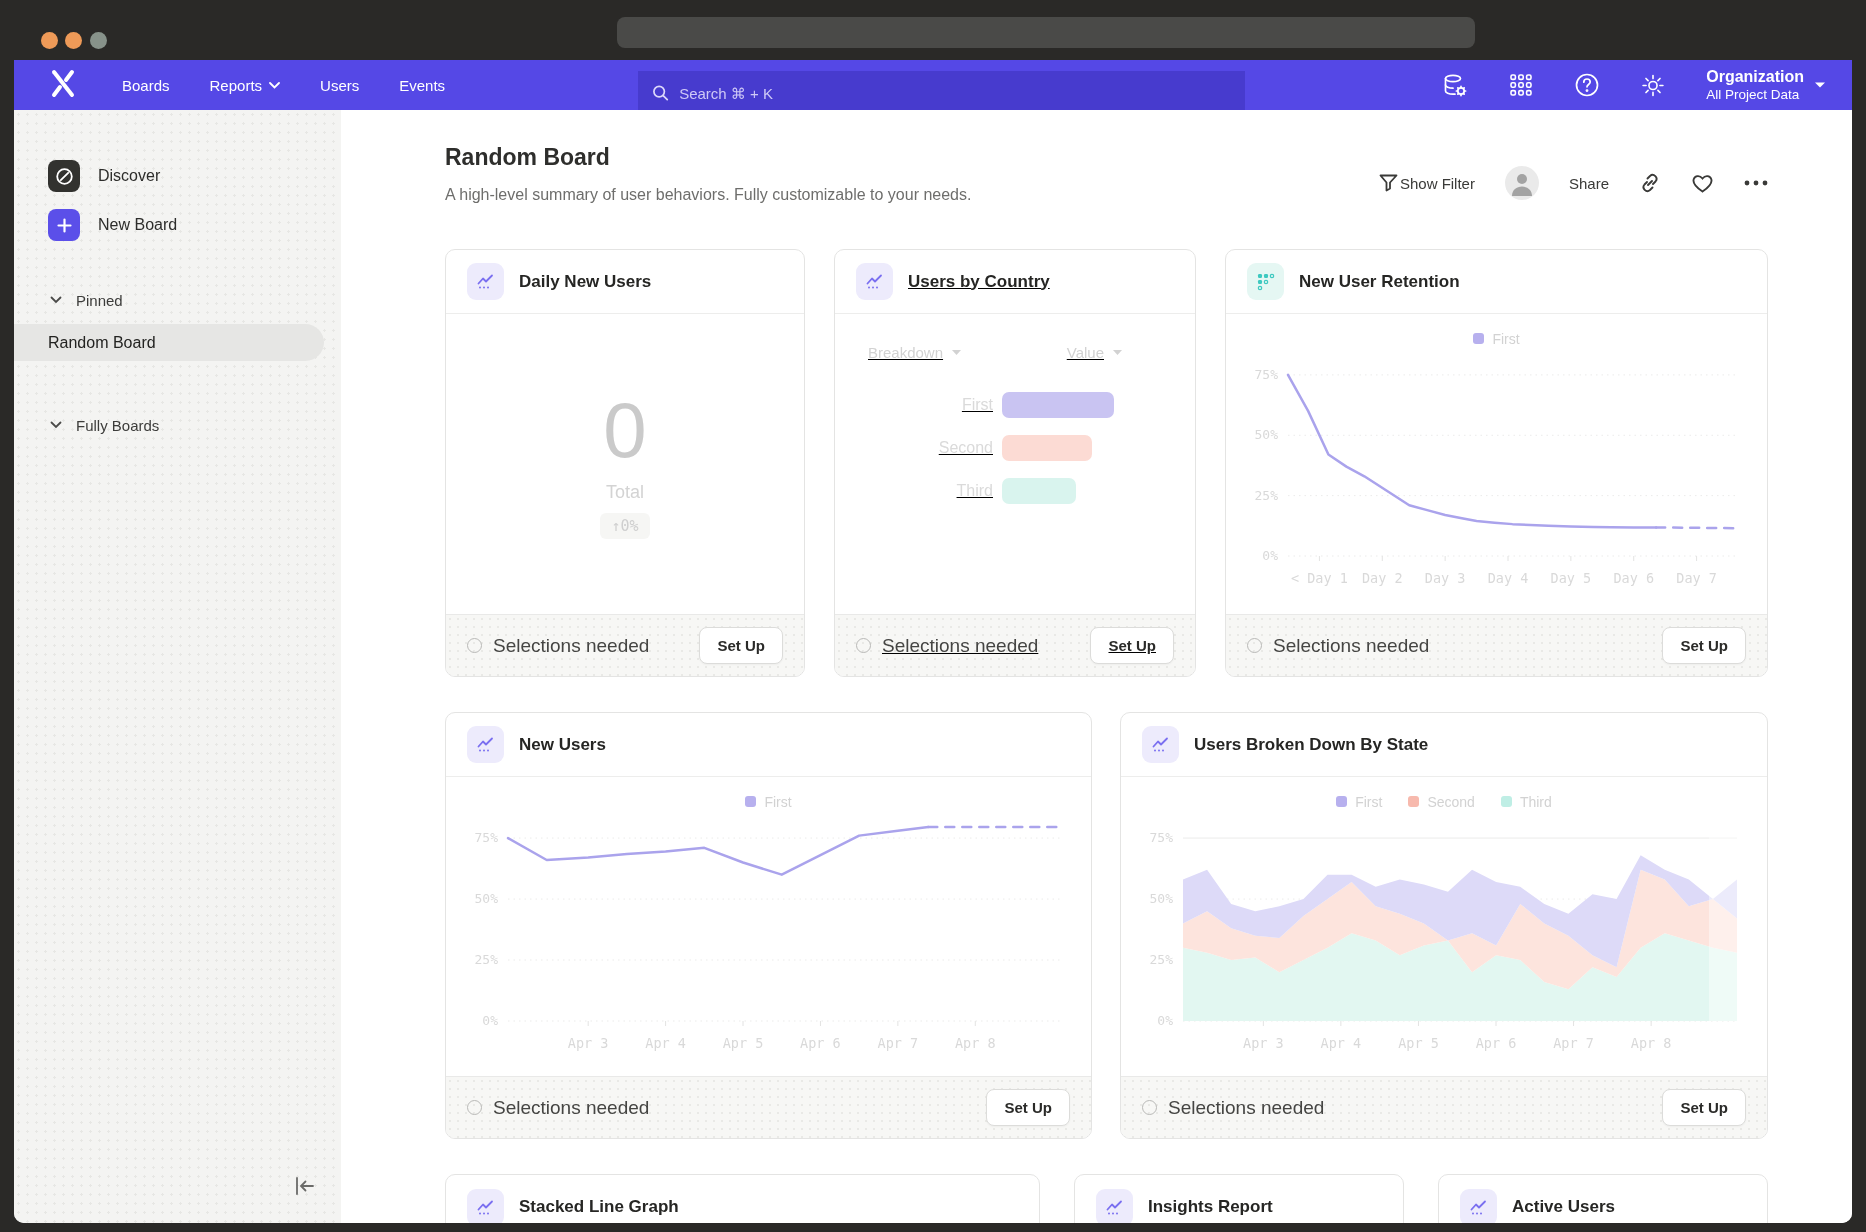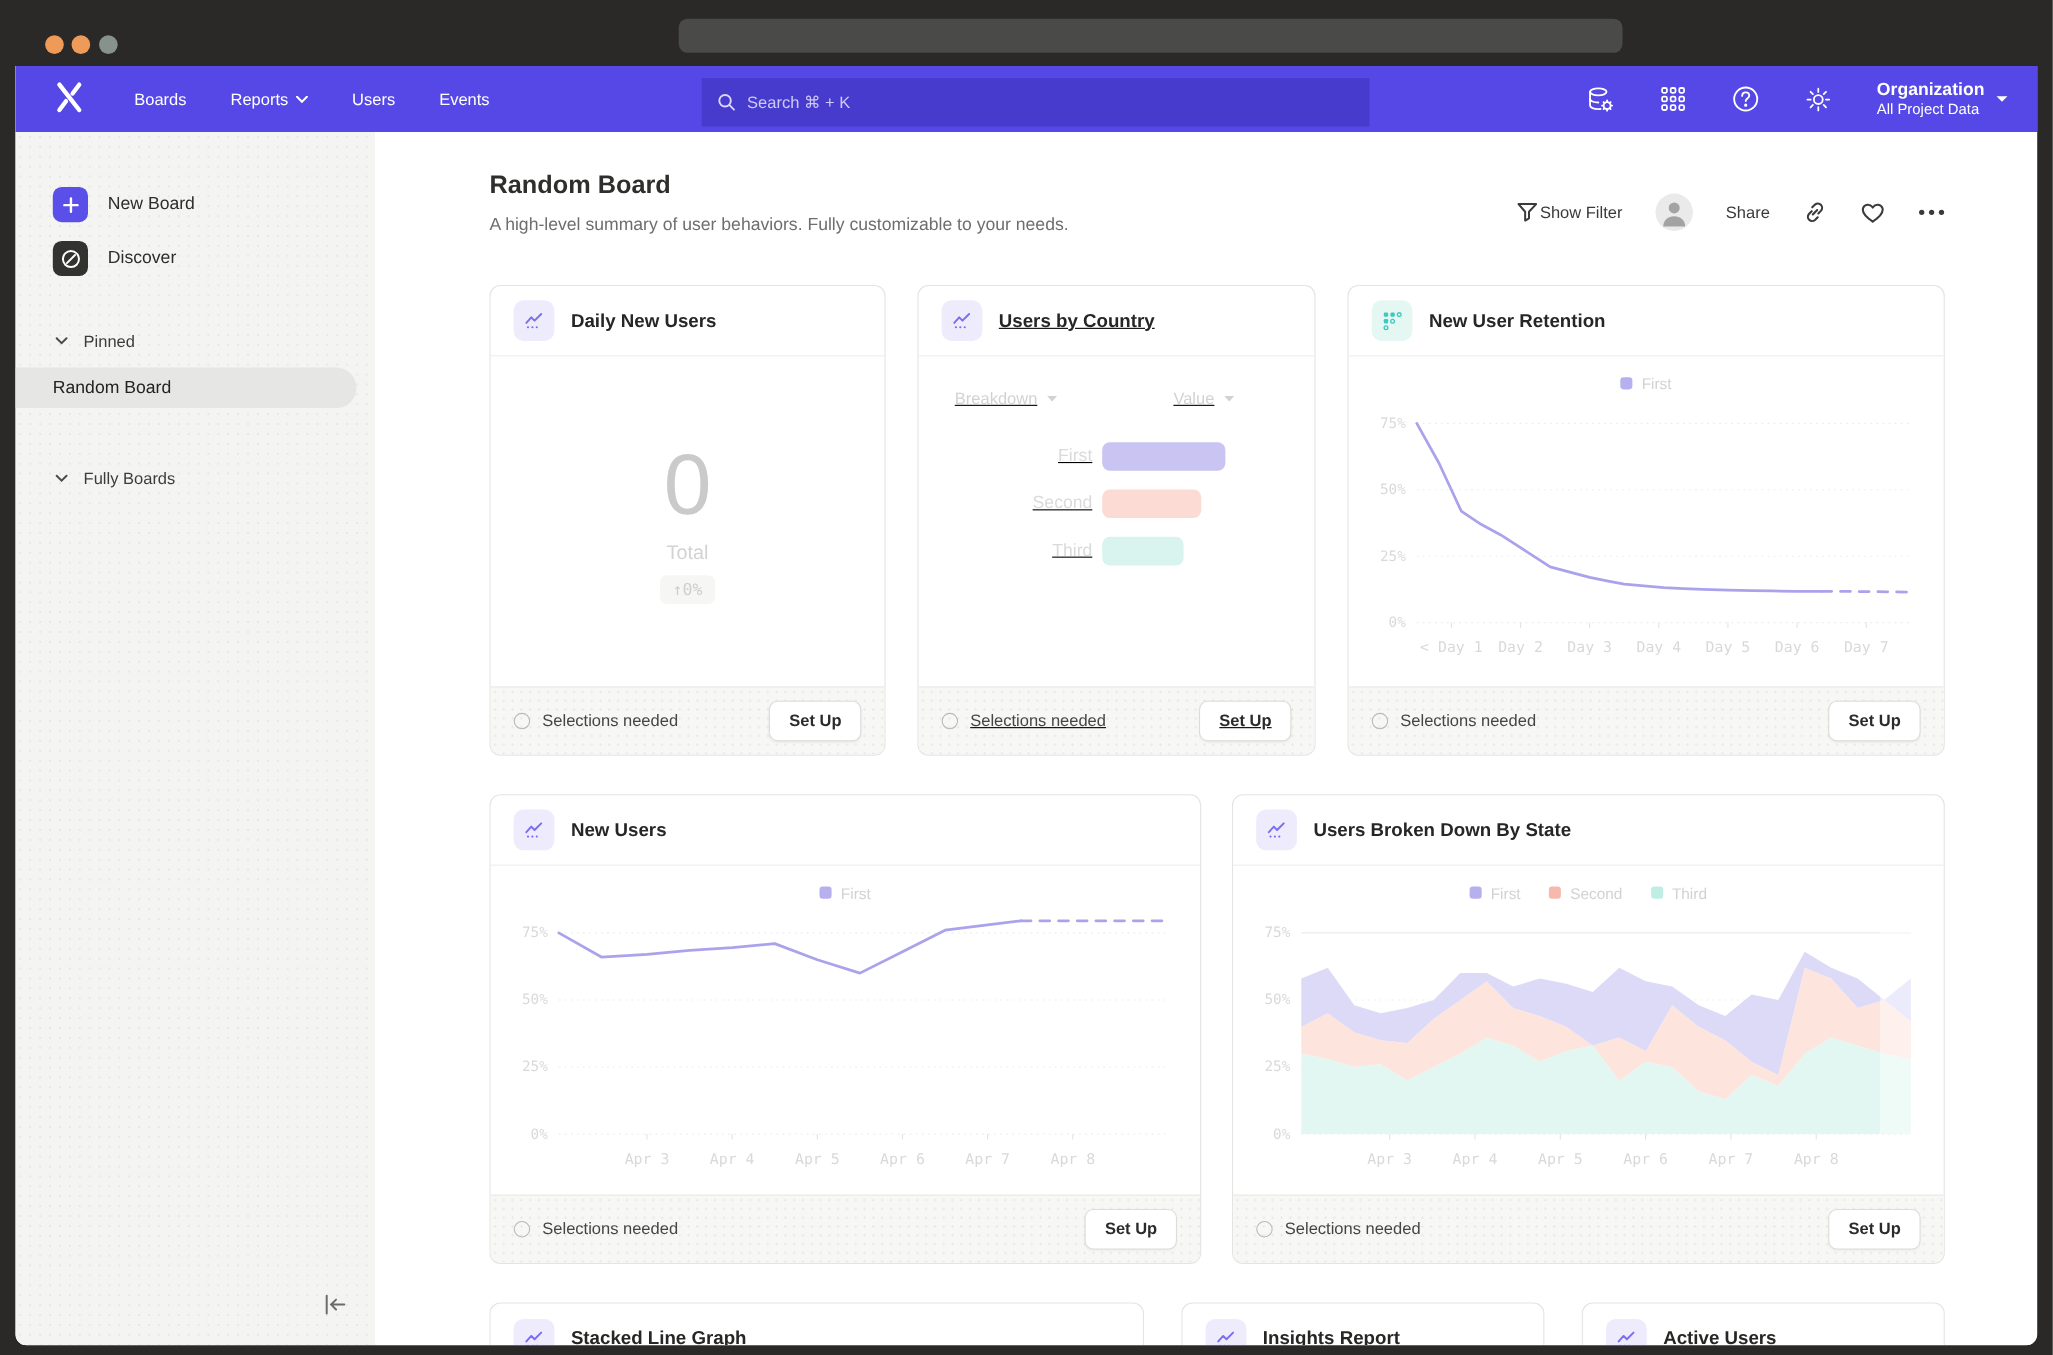--- a/index.html
+++ b/index.html
@@ -11,21 +11,21 @@
   .chrome-top { position:absolute; left:0; top:0; width:100%; height:60px; }
   .tl { position:absolute; top:32px; width:17px; height:17px; border-radius:50%; }
   .url-pill { position:absolute; left:617px; top:17px; width:858px; height:31px; border-radius:8px; background:#4a4a48; }
 
   
   .window { position:absolute; left:14px; top:60px; width:1838px; height:1163px;
             background:#fff; border-radius:0 0 10px 10px; overflow:hidden;
             display:flex; flex-direction:column; }
 
   
-  .navbar { position:relative; height:60px; background:#5548e6; display:flex; align-items:center; flex:none; }
+  .navbar { position:relative; height:50px; background:#5548e6; display:flex; align-items:center; flex:none; }
   .logo { margin-left:34px; flex:none; }
   .nav-items { display:flex; align-items:center; margin-left:44px; gap:40px; }
   .nav-item { color:#fff; font-size:15px; font-weight:500; display:flex; align-items:center; gap:7px; cursor:pointer; }
   .search { position:absolute; left:624px; top:11px; width:607px; height:44px; background:#473bce;
             border-radius:0; display:flex; align-items:center; padding:0 14px; gap:10px; }
   .search input { background:transparent; border:none; outline:none; color:#e6e3fb; font-size:15px; width:100%; font-family:"Liberation Sans",sans-serif; }
   .search input::placeholder { color:#cfc9f6; }
   .nav-right { margin-left:auto; display:flex; align-items:center; gap:40px; padding-right:26px; }
   .nav-ico { width:26px; height:26px; display:flex; align-items:center; justify-content:center; cursor:pointer; }
   .org { display:flex; align-items:center; gap:10px; cursor:pointer; color:#fff; }
@@ -69,21 +69,21 @@
   .row3 .card { height:72px; }
   .card-h { height:64px; flex:none; display:flex; align-items:center; gap:15px; padding:0 21px; border-bottom:1px solid #ededec; }
   .row3 .card-h { border-bottom:none; }
   .card-title { font-size:17px; font-weight:700; color:#262624; }
   .chart-ico { width:37px; height:37px; border-radius:9px; background:#edebfc; display:flex; align-items:center; justify-content:center; flex:none; }
   .chart-ico.teal { background:#e5f7f3; }
   .card-b { flex:1; position:relative; overflow:hidden; }
   .card-f { height:62px; flex:none; display:flex; align-items:center; padding:0 21px; border-top:1px solid #e9e9e8;
             background-color:#f7f7f5; background-image:radial-gradient(circle, #e9e9e6 1px, transparent 1.2px); background-size:8px 8px; }
   .status-circ { width:15px; height:15px; border:1.5px solid #b9b9b7; border-radius:50%; margin-right:11px; flex:none; }
-  .foot-txt { font-size:15px; color:#454543; }
+  .foot-txt { font-size:19px; color:#454543; }
   .setup-btn { margin-left:auto; background:#fff; border:1px solid #dcdcda; border-radius:8px; padding:9px 17px;
                font-size:15px; font-weight:700; color:#2b2b29; cursor:pointer; font-family:"Liberation Sans",sans-serif;
                box-shadow:0 1px 2px rgba(0,0,0,0.04); }
 
   
   .metric { position:absolute; inset:0; display:flex; flex-direction:column; align-items:center; justify-content:center; }
   .metric-val { font-size:78px; font-weight:500; color:#cacaca; line-height:80px; }
   .metric-lab { margin-top:12px; font-size:18px; color:#d3d3d3; }
   .metric-delta { margin-top:10px; font-size:15px; color:#cfcfcf; background:#f6f6f4; border-radius:6px; padding:4px 11px;
                   font-family:"DejaVu Sans Mono",monospace; }
@@ -195,35 +195,35 @@
               <path d="M1 1.5 L6 6.5 L11 1.5 Z"></path>
             </svg>
         </span>
       </div>
     </nav>
 
     <div class="body-row">
 
       <aside class="sidebar">
         <div class="side-item">
-          <span class="sq-icon sq-purple">
-            <svg width="17" height="17" viewBox="0 0 17 17" fill="none" stroke="#fff" stroke-width="2.2" stroke-linecap="round">
-                <path d="M8.5 2.5v12 M2.5 8.5h12"></path>
-              </svg>
-          </span>
-          <span class="side-label">New Board</span>
-        </div>
-        <div class="side-item">
           <span class="sq-icon sq-dark">
             <svg width="19" height="19" viewBox="0 0 19 19" fill="none" stroke="#fff" stroke-width="1.8">
                 <circle cx="9.5" cy="9.5" r="7.3"></circle>
                 <path stroke-linecap="round" d="M13.2 5.8 L5.8 13.2"></path>
               </svg>
           </span>
           <span class="side-label">Discover</span>
+        </div>
+        <div class="side-item">
+          <span class="sq-icon sq-purple">
+            <svg width="17" height="17" viewBox="0 0 17 17" fill="none" stroke="#fff" stroke-width="2.2" stroke-linecap="round">
+                <path d="M8.5 2.5v12 M2.5 8.5h12"></path>
+              </svg>
+          </span>
+          <span class="side-label">New Board</span>
         </div>
 
         <div class="side-sec">
           <svg width="12" height="8" viewBox="0 0 12 8" fill="none" stroke="#4a4a48" stroke-width="1.8" stroke-linecap="round">
               <path d="M1.5 1.5 L6 6 L10.5 1.5"></path>
             </svg>
           <span>Pinned</span>
         </div>
         <div class="side-pill">
           <span>Random Board</span>

